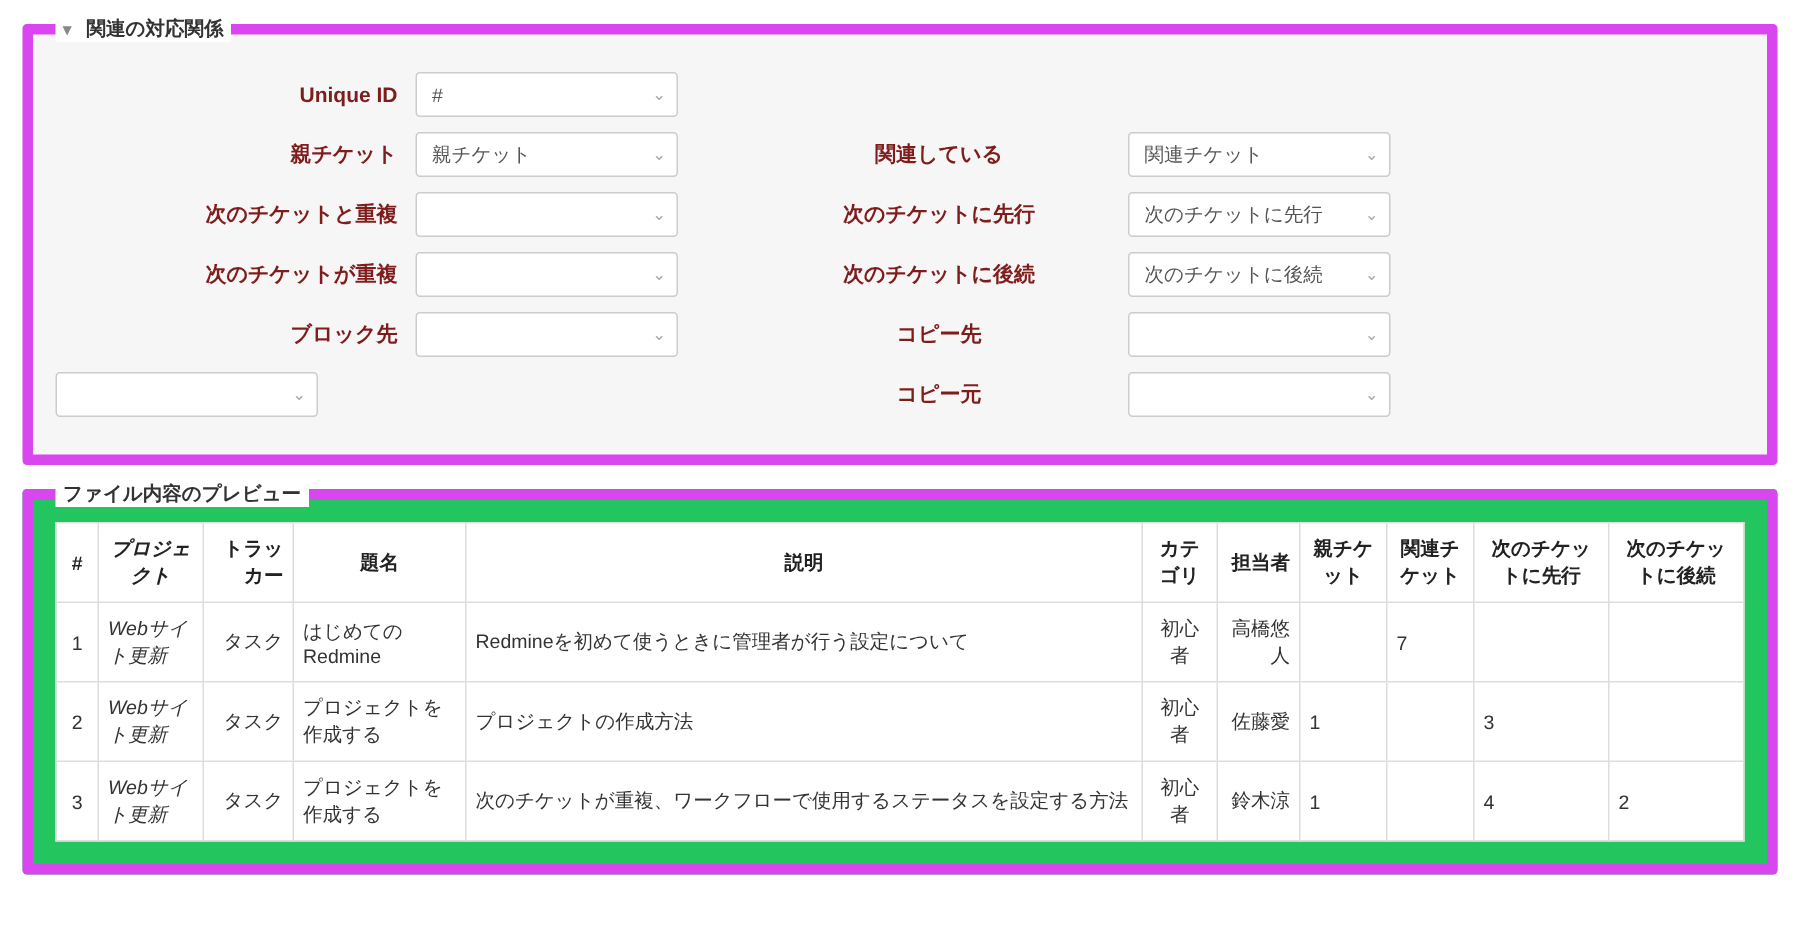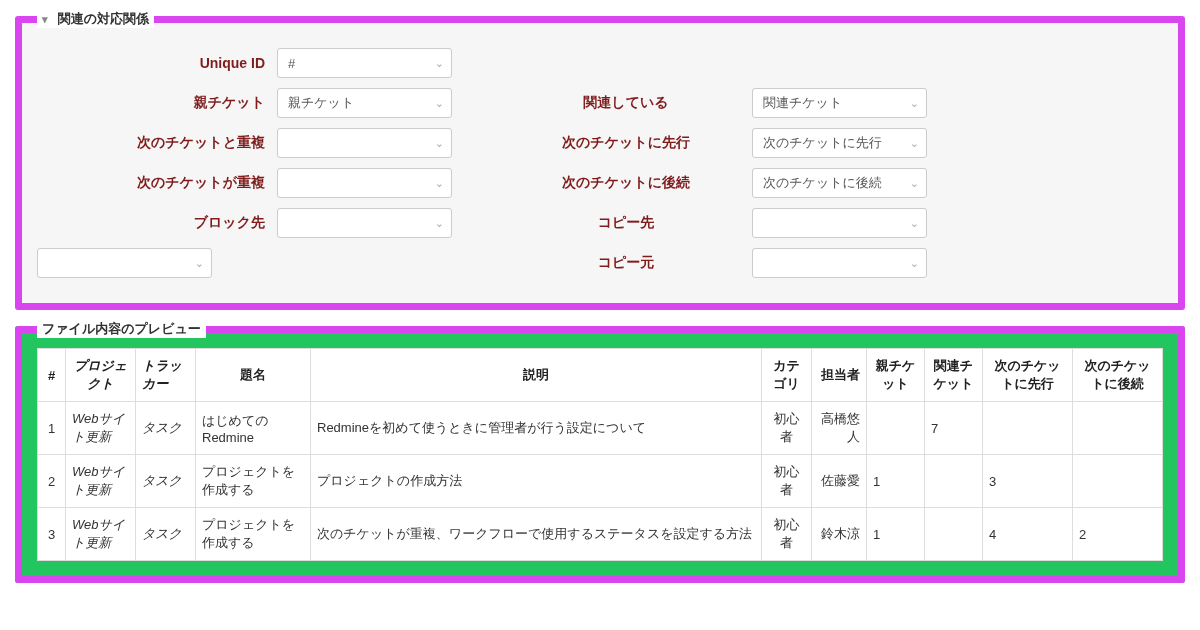--- a/index.html
+++ b/index.html
@@ -98,21 +98,21 @@
       text-align: left;
       vertical-align: middle;
     }
     th {
       font-weight: bold;
       text-align: center;
       color: #222;
     }
     td.num, th.num { text-align: center; width: 28px; }
     .col-proj { width: 70px; font-style: italic; }
-    .col-track { width: 60px; text-align: left; font-style: italic;}
+    .col-track { width: 60px; text-align: right;}
     .col-title { width: 115px; }
     .col-desc { width: auto; }
     .col-cat { width: 50px; text-align: center;}
     .col-assignee { width: 55px; text-align: right;}
     .col-parent { width: 58px; }
     .col-related { width: 58px; }
     .col-precedes { width: 90px; }
     .col-follows { width: 90px; }
   </style>
 </head>

